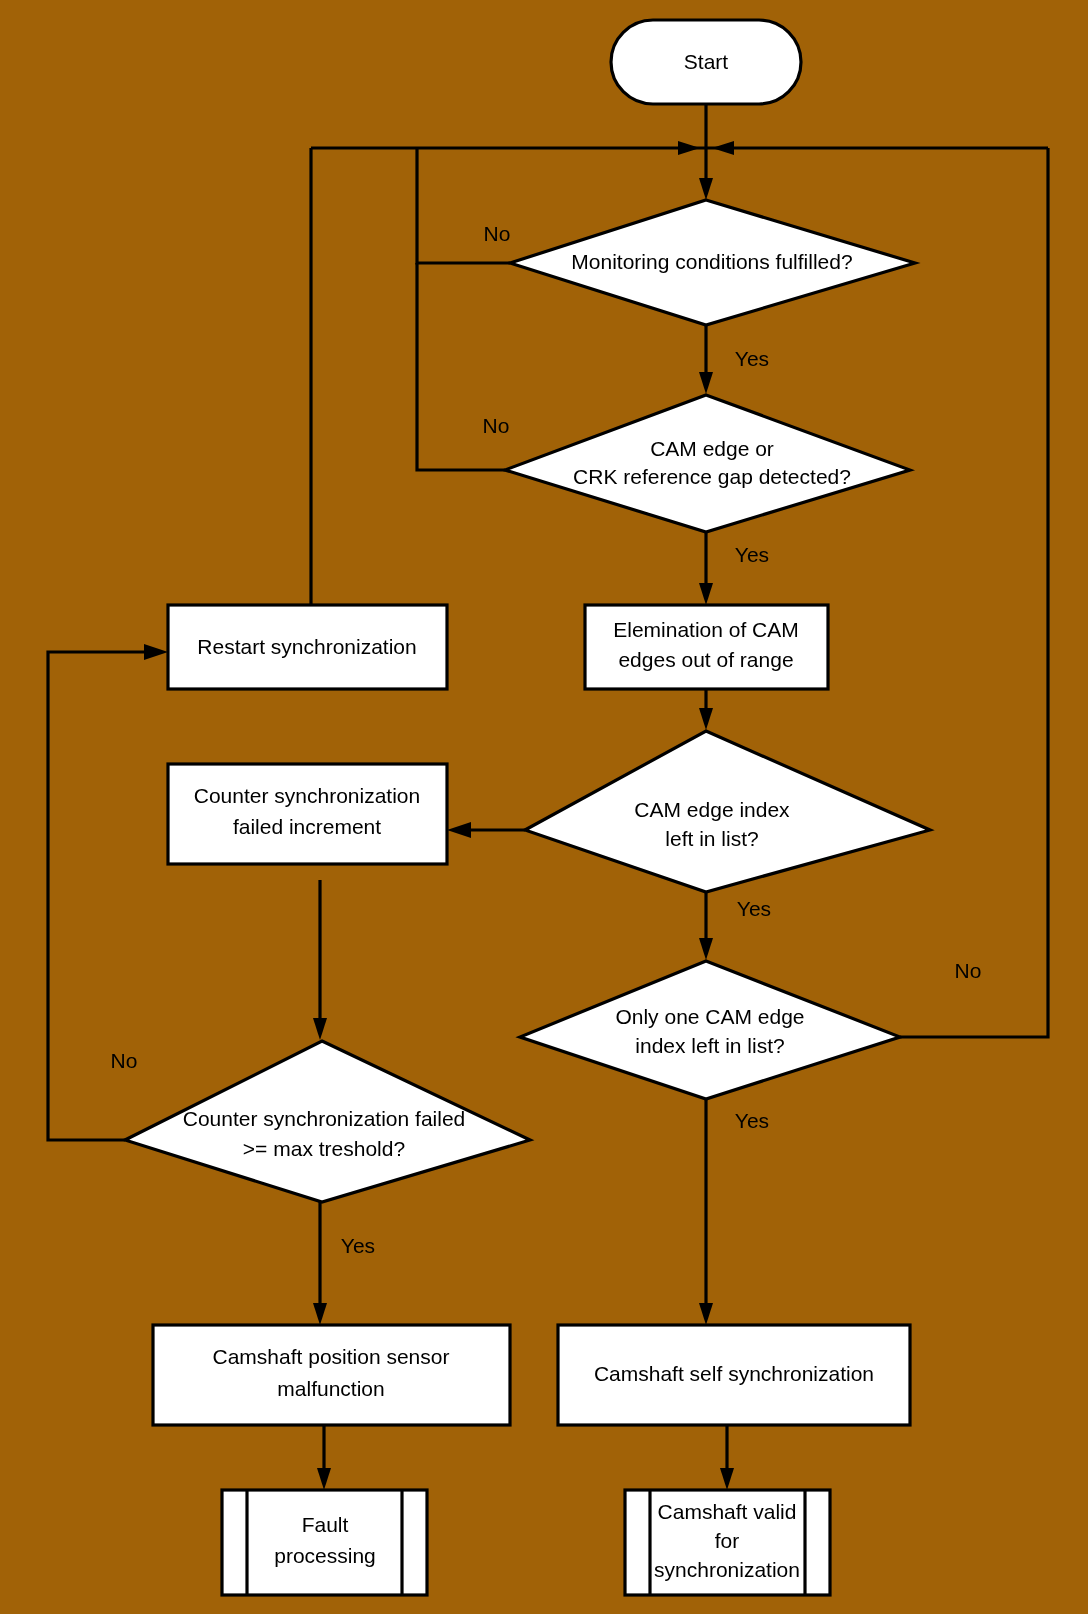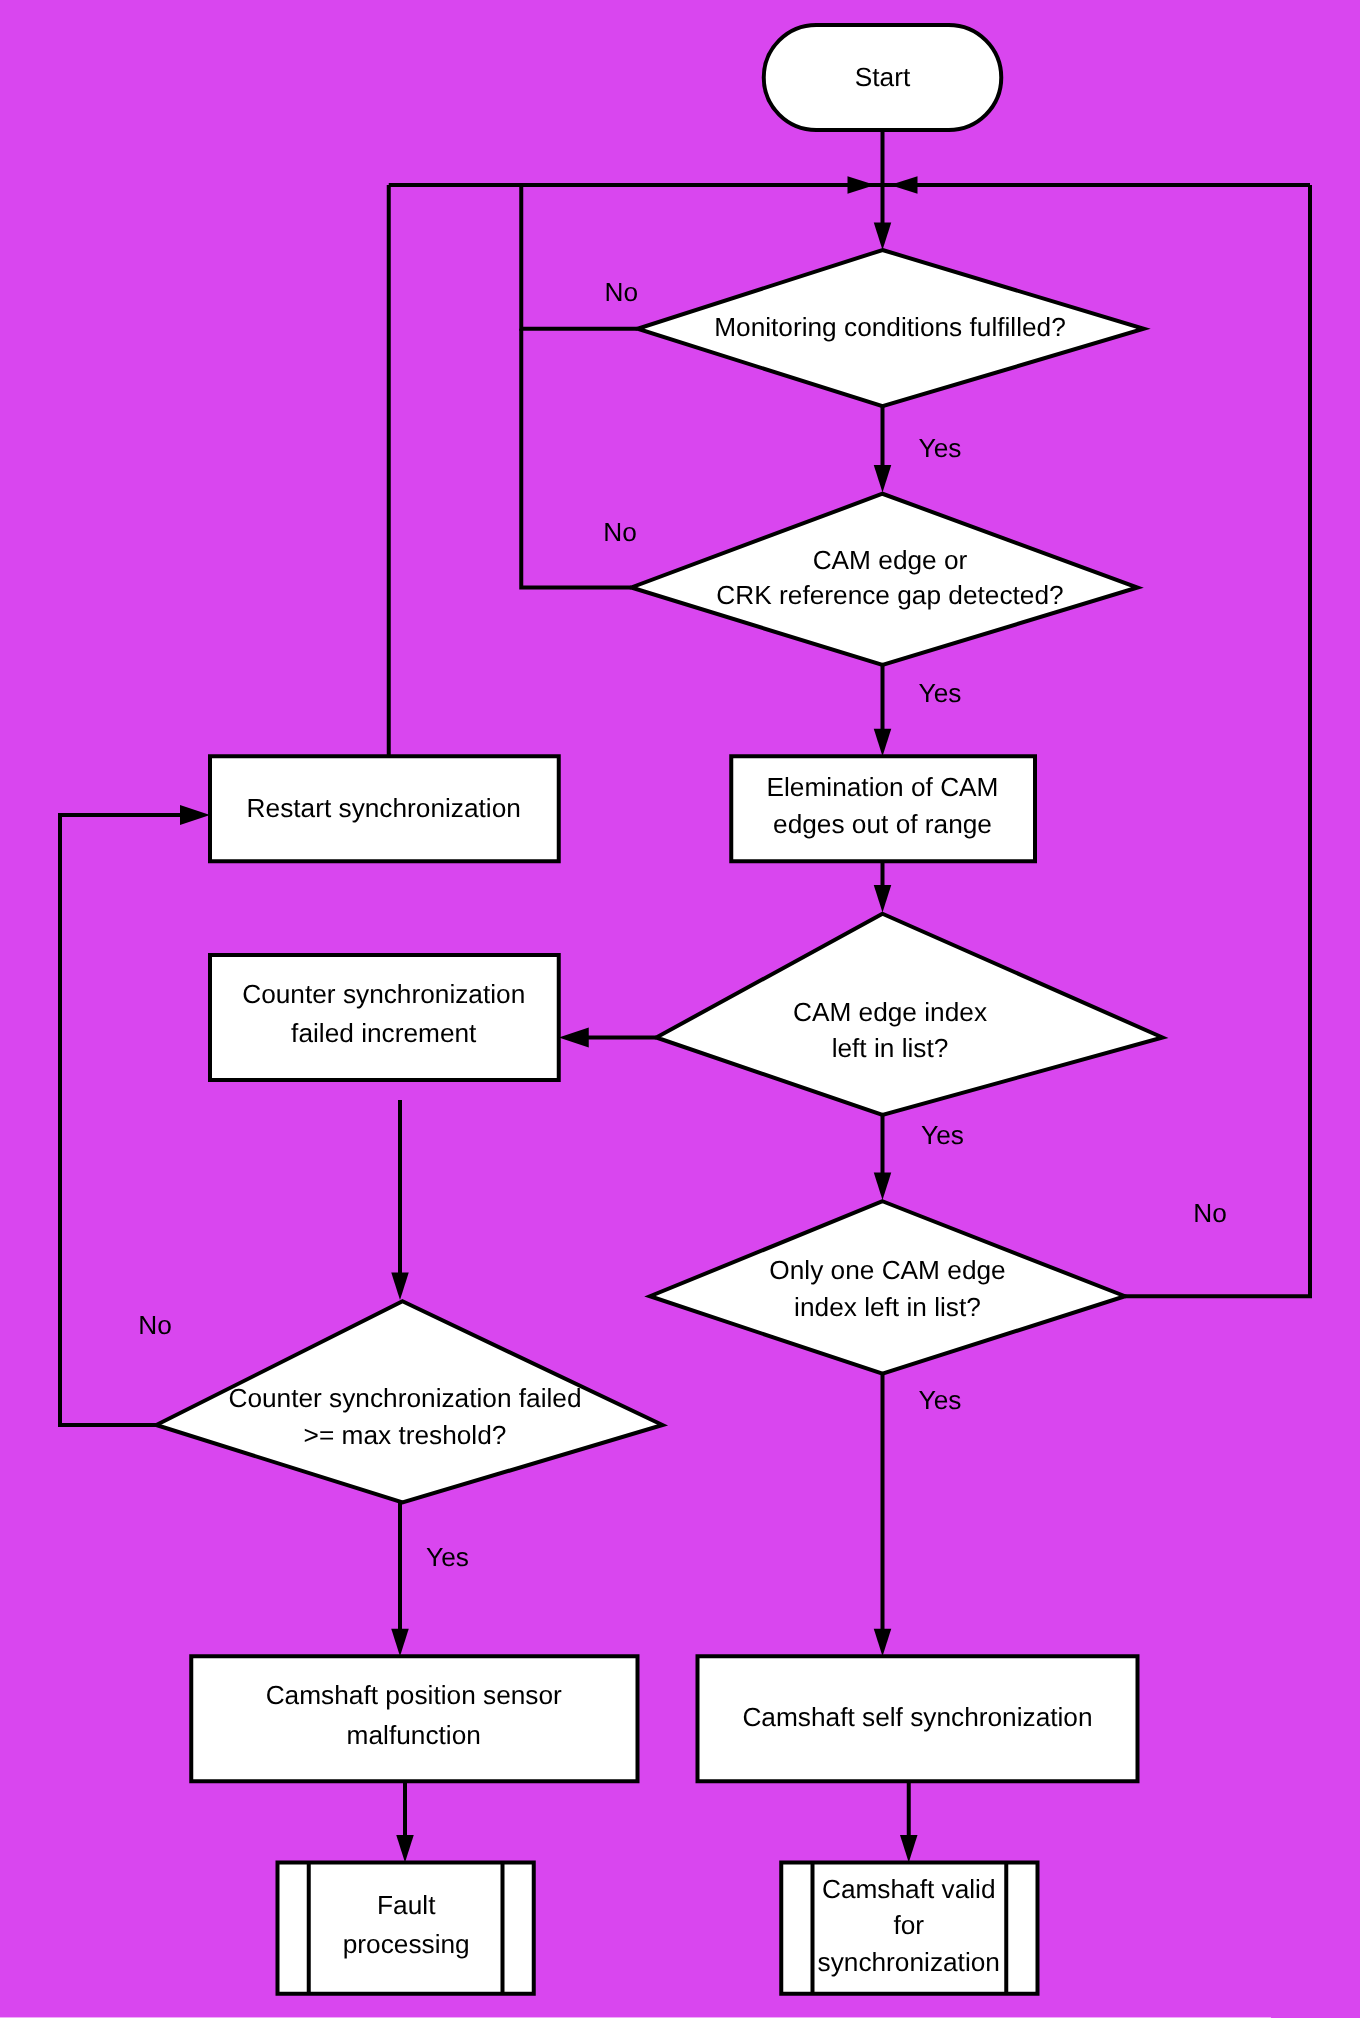--- a/index.html
+++ b/index.html
@@ -7,21 +7,21 @@
     padding: 0;
     background: #ffffff;
   }
   body {
     font-family: "Liberation Sans", sans-serif;
   }
   #flow-root {
     position: relative;
     width: 1088px;
     height: 1614px;
-    background: #d946ef;
+    background: #a16207;
     overflow: hidden;
   }
   svg#flow-svg {
     position: absolute;
     left: 0;
     top: 0;
     width: 1088px;
     height: 1614px;
     display: block;
   }

